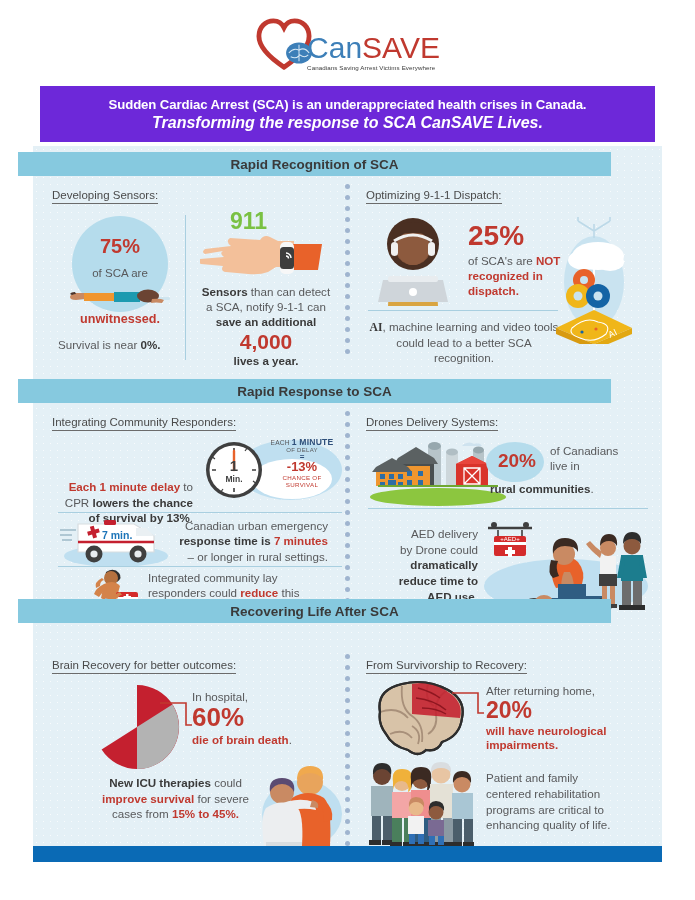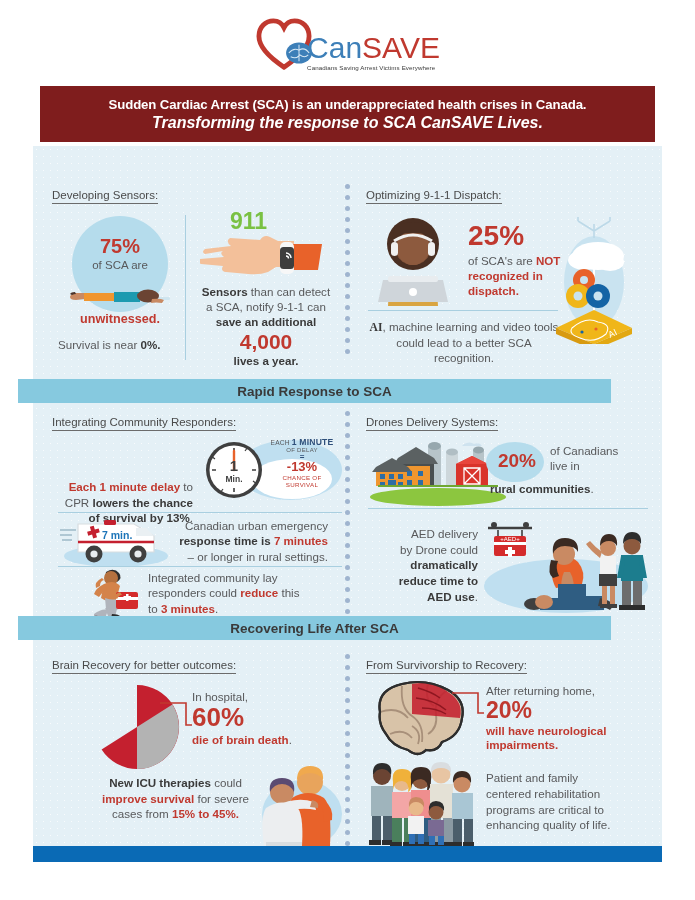--- a/index.html
+++ b/index.html
@@ -18,21 +18,21 @@
   .logo-text { position:relative; margin-left:-6px; }
   .logo-main { font-size:30px; font-weight:400; letter-spacing:0px; line-height:1; display:flex; align-items:flex-end; }
   .logo-can { color:#3d7fb8; }
   .logo-save { color:#c0392f; }
   .logo-tag { font-size:6.2px; color:#3a3a3a; letter-spacing:0.1px; margin-top:1px; white-space:nowrap; }
   .logo-brain { position:absolute; left:-22px; bottom:6px; width:28px; height:24px; }
 
   
   .banner {
     position:absolute; left:40px; top:86px; width:615px; height:56px;
-    background:#7f1d1d; color:#fff; display:flex; flex-direction:column;
+    background:#6d28d9; color:#fff; display:flex; flex-direction:column;
     align-items:center; justify-content:center; gap:2px;
   }
   .banner-l1 { font-size:13.2px; font-weight:bold; letter-spacing:-0.1px; }
   .banner-l2 { font-size:16px; font-weight:bold; font-style:italic; }
 
   
   .frame { position:absolute; left:33px; top:146px; width:629px; height:716px; background:#e4f0f6; }
   .frame:after{
     content:""; position:absolute; inset:0;
     background-image:radial-gradient(circle, rgba(255,255,255,.75) 0.7px, transparent 0.8px);
@@ -91,20 +91,21 @@
     </div>
   </div>
 
   <div class="banner">
     <div class="banner-l1">Sudden Cardiac Arrest (SCA) is an underappreciated health crises in Canada.</div>
     <div class="banner-l2">Transforming the response to SCA CanSAVE Lives.</div>
   </div>
 
   <div class="frame"></div>
 
+  <div class="sec-bar" style="top:152px;">Rapid Recognition of SCA</div>
 
   <div class="vdots" style="left:345px; top:184px;">
     <i></i>
       <i></i>
       <i></i>
       <i></i>
       <i></i>
       <i></i>
       <i></i>
       <i></i>
@@ -118,21 +119,21 @@
       <i></i>
   </div>
 
   <div class="col" style="left:52px; top:185px; width:290px;">
     <div class="sub-head">Developing Sensors:</div>
   </div>
 
   <div class="stat-circle" style="left:72px; top:216px; width:96px; height:96px; z-index:2;"></div>
   <div class="col" style="left:72px; top:236px; width:96px; text-align:center;">
     <div class="big-red" style="font-size:20px; line-height:1;">75%</div>
-    <div class="txt" style="font-size:11.5px; margin-top:2px;">of SCA are</div>
+    <div class="txt" style="font-size:11.5px; margin-top:10px;">of SCA are</div>
   </div>
 
   <svg style="position:absolute; left:66px; top:283px; z-index:3;" width="110" height="26" viewBox="0 0 110 26">
     <rect x="6" y="14" width="98" height="3" rx="1.5" fill="#cfe5ef"></rect>
     <path d="M18 10 h30 v8 h-30 z" fill="#f0962f"></path>
     <path d="M48 9 h26 v10 h-26 z" fill="#1c9ab0"></path>
     <ellipse cx="82" cy="13" rx="11" ry="6.5" fill="#6b4433"></ellipse>
     <path d="M86 16 q8 -1 12 1 l-2 3 q-6 -1 -11 0 z" fill="#c98a63"></path>
     <path d="M10 10 q-6 1 -6 4 q0 3 6 3 l8 -1 v-6 z" fill="#c98a63"></path>
     <path d="M9 9 q-4 0 -5 2 l2 1 q2 -1 4 -1 z" fill="#4a332a"></path>
@@ -424,21 +425,21 @@
     <path d="M118 88 h8 v4 h-8z M127 88 h8 v4 h-8z" fill="#3f3f3f"></path>
 
     <circle cx="150" cy="30" r="8.5" fill="#8d5a3e"></circle>
     <path d="M141 28 q0 -12 9 -12 q10 0 9 12 q-3 -5 -9 -5 q-6 0 -9 5z" fill="#2d2d2d"></path>
     <path d="M139 39 h22 v26 h-22z" fill="#1c7d8e"></path>
     <path d="M139 40 l-4 22 h5 l3 -18z M161 40 l4 22 h-5 l-3 -18z" fill="#1c7d8e"></path>
     <path d="M140 65 h9 v24 h-9z M151 65 h9 v24 h-9z" fill="#6d6d6d"></path>
     <path d="M137 89 h13 v5 h-13z M150 89 h13 v5 h-13z" fill="#2d2d2d"></path>
   </svg>
 
-  <div class="sec-bar" style="top:616px;">Recovering Life After SCA</div>
+  <div class="sec-bar" style="top:599px;">Recovering Life After SCA</div>
 
   <div class="vdots" style="left:345px; top:654px;">
     <i></i>
       <i></i>
       <i></i>
       <i></i>
       <i></i>
       <i></i>
       <i></i>
       <i></i>

